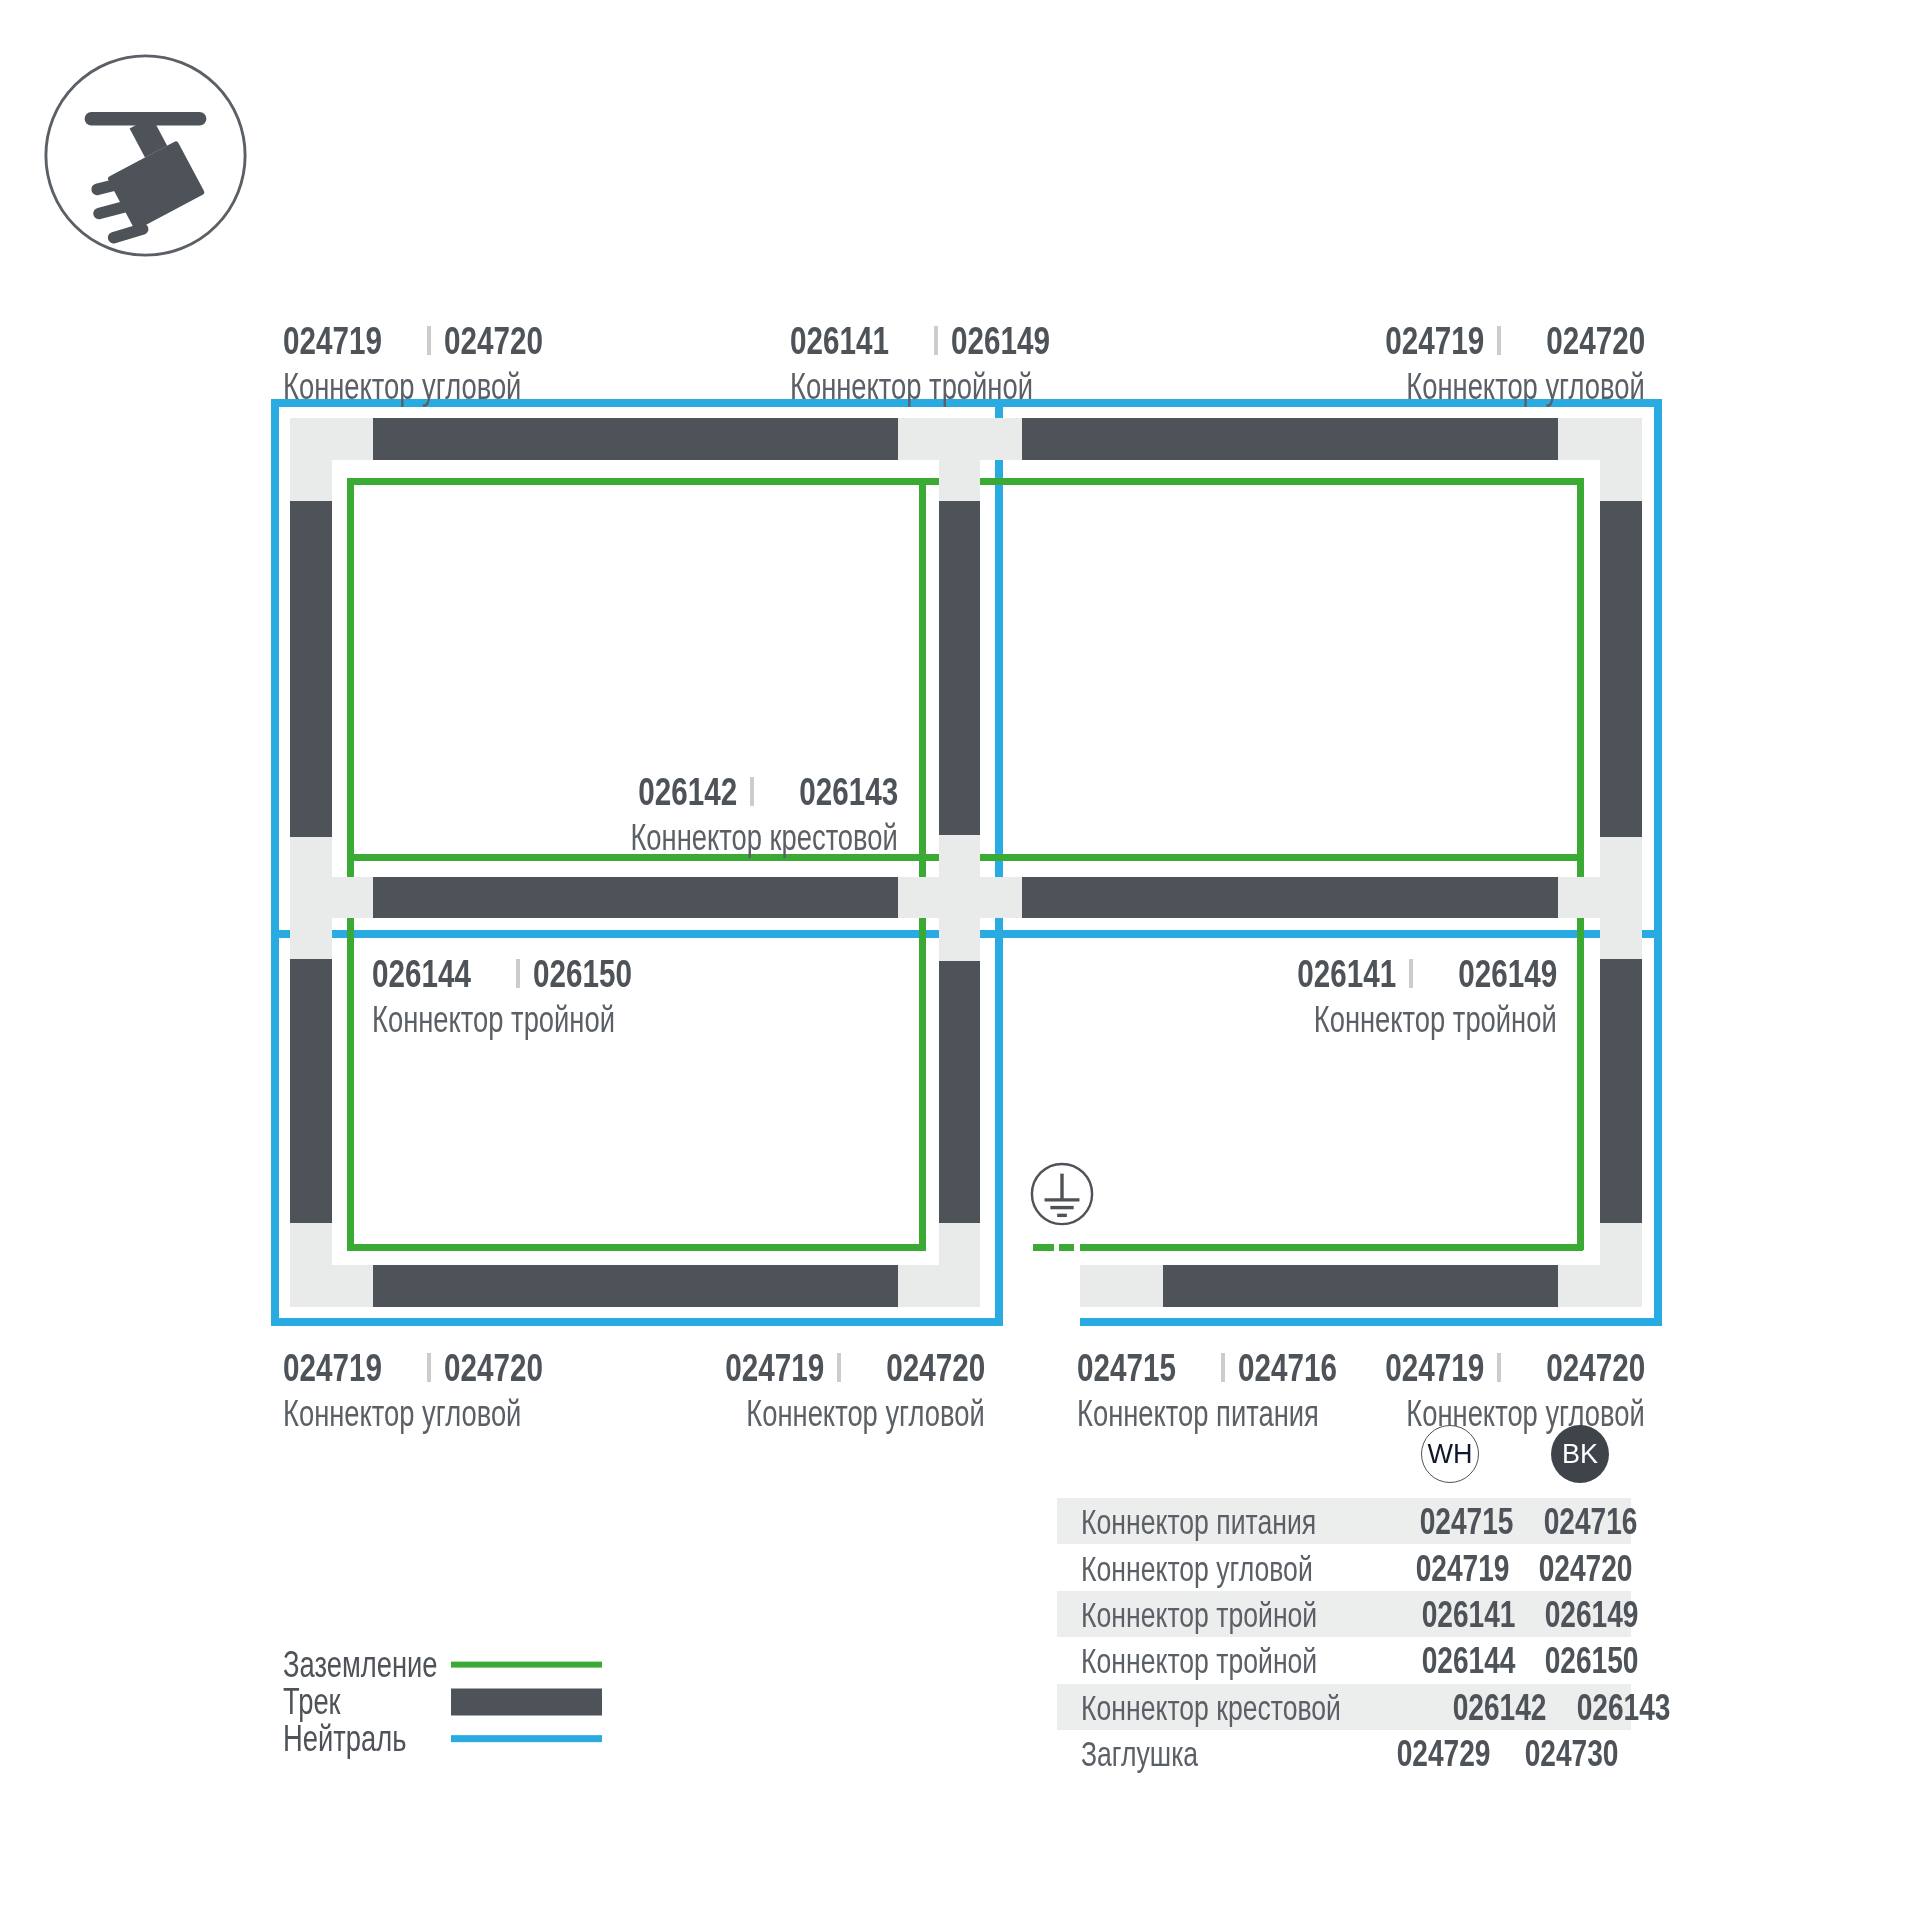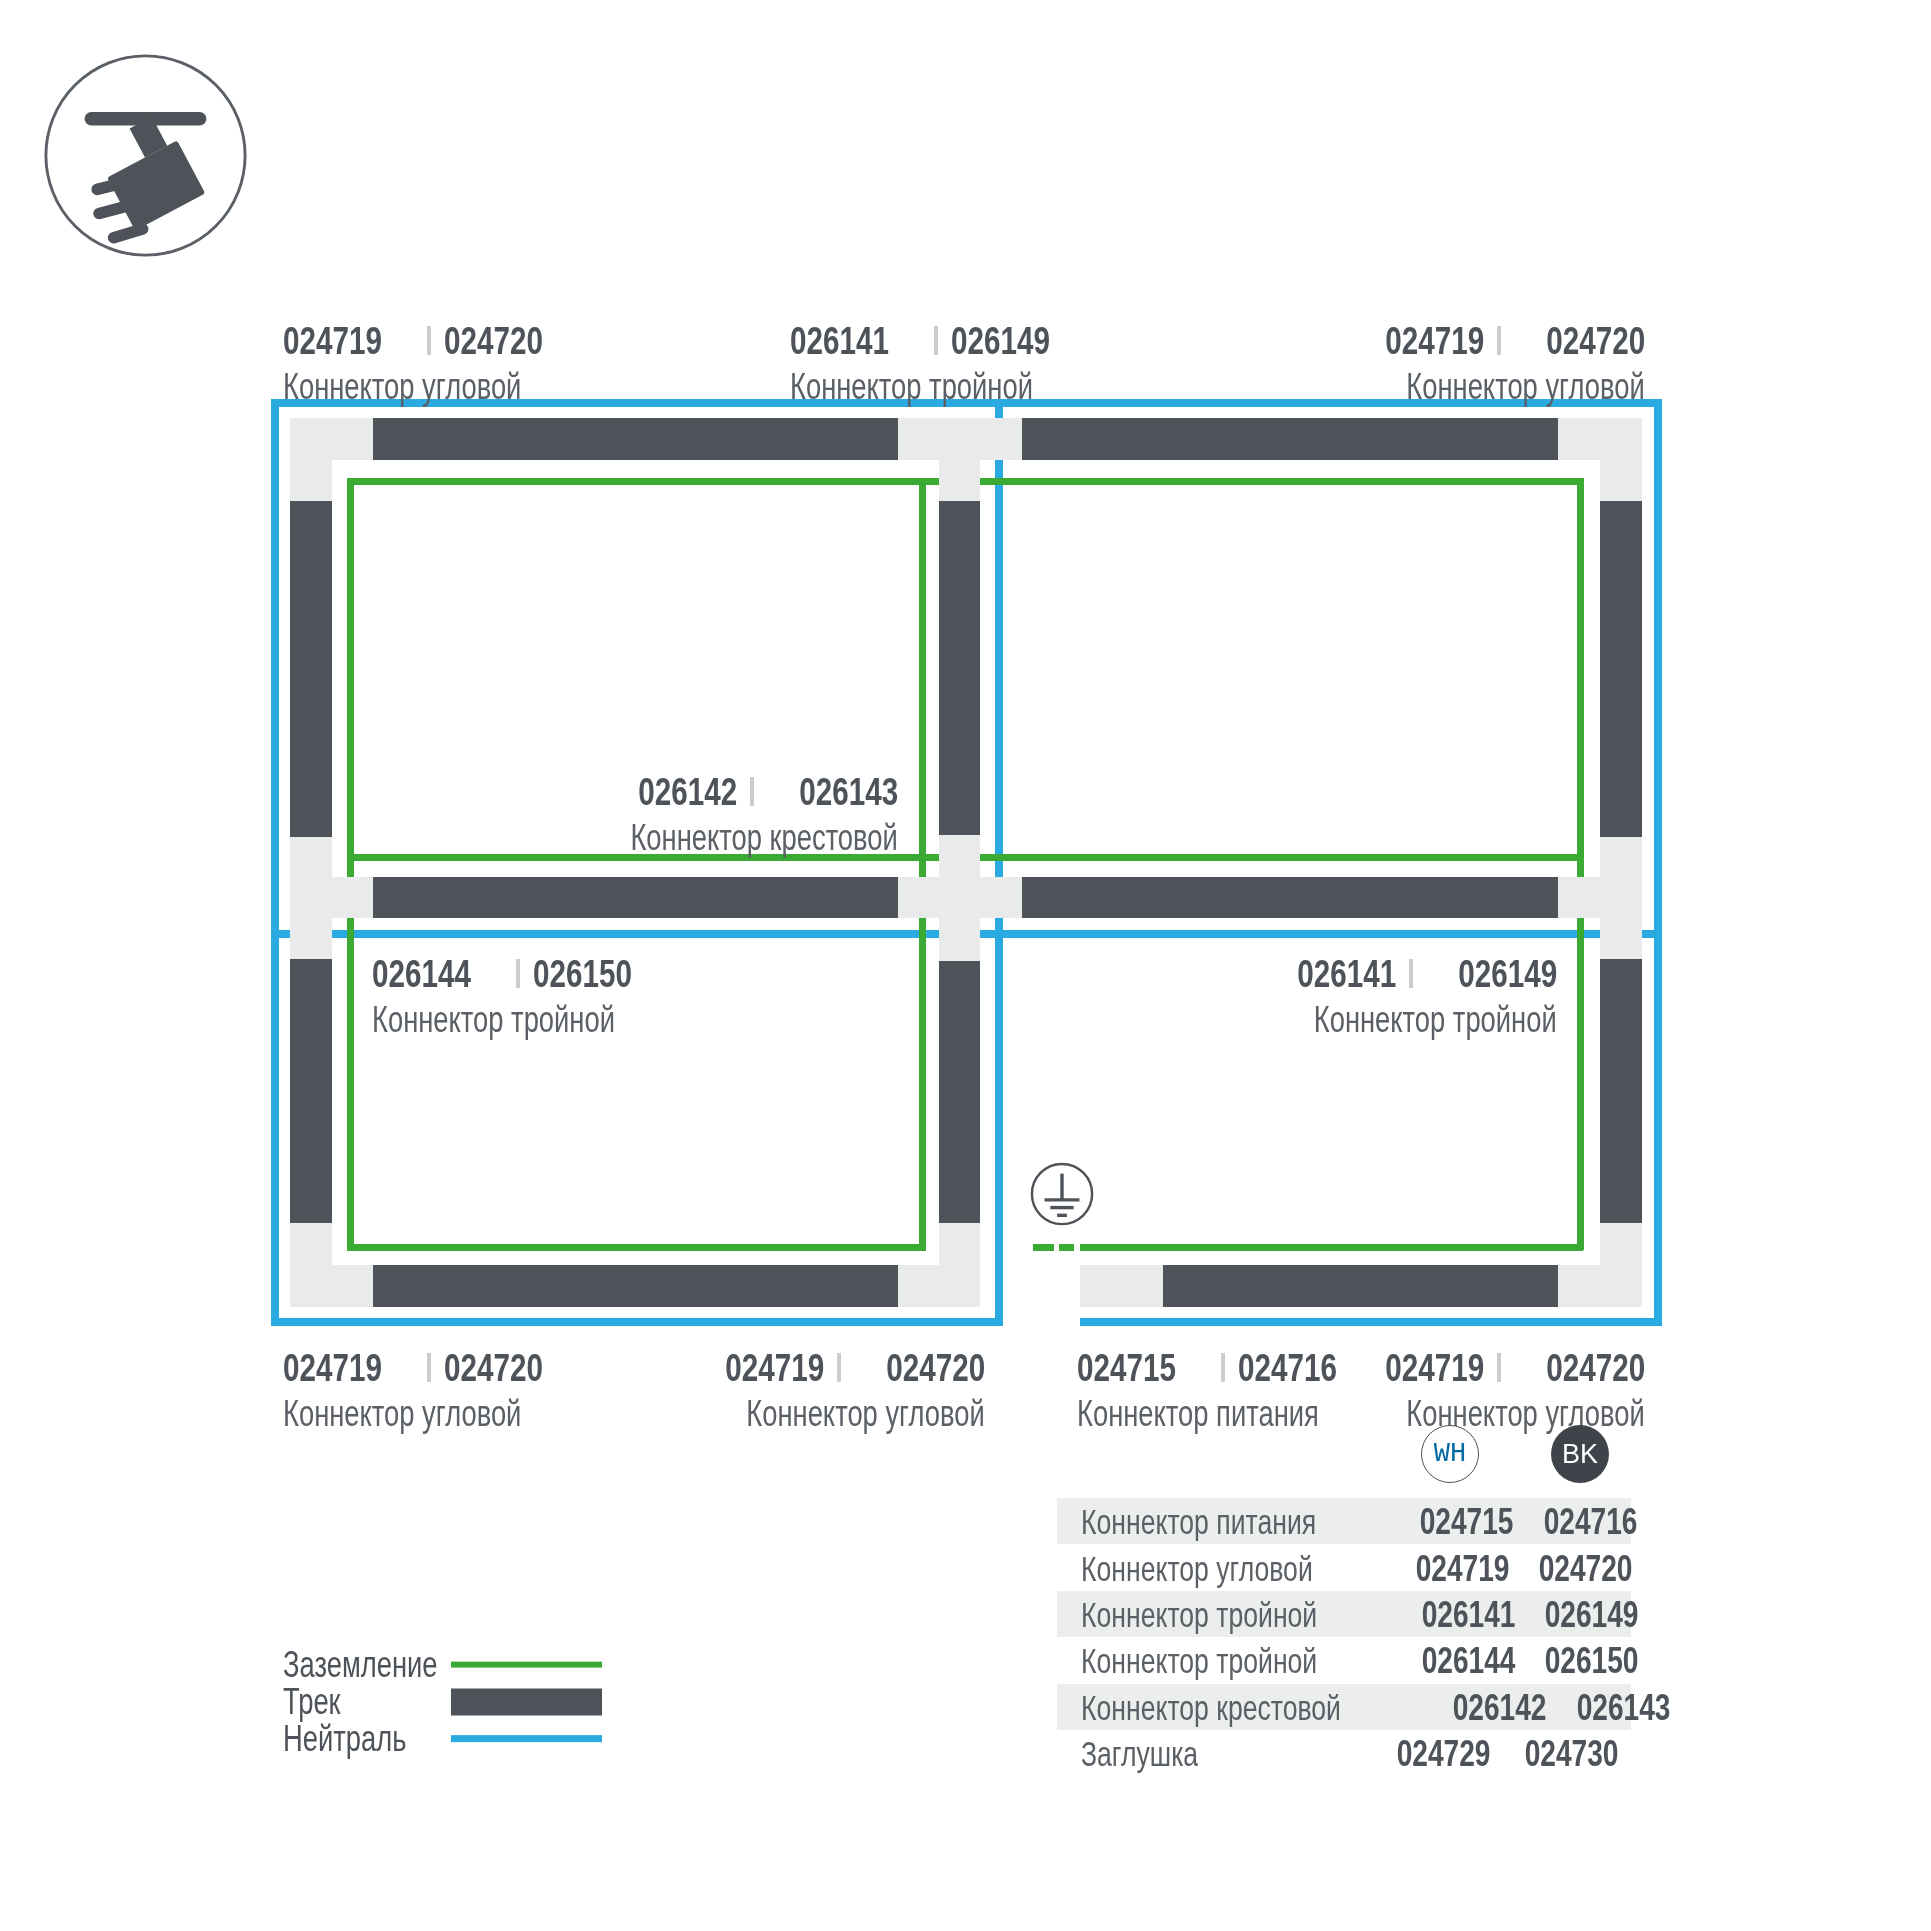--- a/index.html
+++ b/index.html
@@ -24,21 +24,21 @@
   .dlabel .desc{margin-top:8.7px;font-size:36px;color:#5a6065;}
   .dlabel.t-right{text-align:right;}
   
   .legend-row{position:absolute;left:283px;width:321px;height:37px;}
   .legend-row .ltxt{position:absolute;left:0;top:50%;transform:translateY(-50%) ;font-size:36px;color:#4d5358;line-height:1;}
   .legend-row .ltxt .cond{transform:scaleX(0.76);}
   .legend-row .swatch{position:absolute;left:168px;width:151px;top:50%;transform:translateY(-50%);}
   
   #conn-table{position:absolute;left:1057px;top:1425px;width:574px;}
   .circle{position:absolute;top:0;width:58px;height:58px;border-radius:50%;display:flex;align-items:center;justify-content:center;font-size:27px;line-height:1;}
-  .circle.wh{left:364px;background:#ffffff;border:1.9px solid #4d5358;color:#0369a1;box-sizing:border-box;font-family:Liberation Mono, monospace;}
+  .circle.wh{left:364px;background:#ffffff;border:1.9px solid #4d5358;color:#0f172a;box-sizing:border-box;}
   .circle.bk{left:494px;background:#3e4449;color:#ffffff;}
   .trow{position:absolute;left:0;width:574px;height:46px;display:flex;align-items:center;}
   .trow.gray{background:#eceeee;}
   .trow .tlabel{flex:1;padding-left:24px;font-size:35px;color:#5a6065;line-height:1;}
   .trow .twh,.trow .tbk{width:126px;text-align:right;font-size:37px;font-weight:bold;color:#4d5358;line-height:1;}
   .trow .tbk{width:128px;margin-right:12.6px;}
   svg{display:block;}
 </style>
 </head>
 <body>

